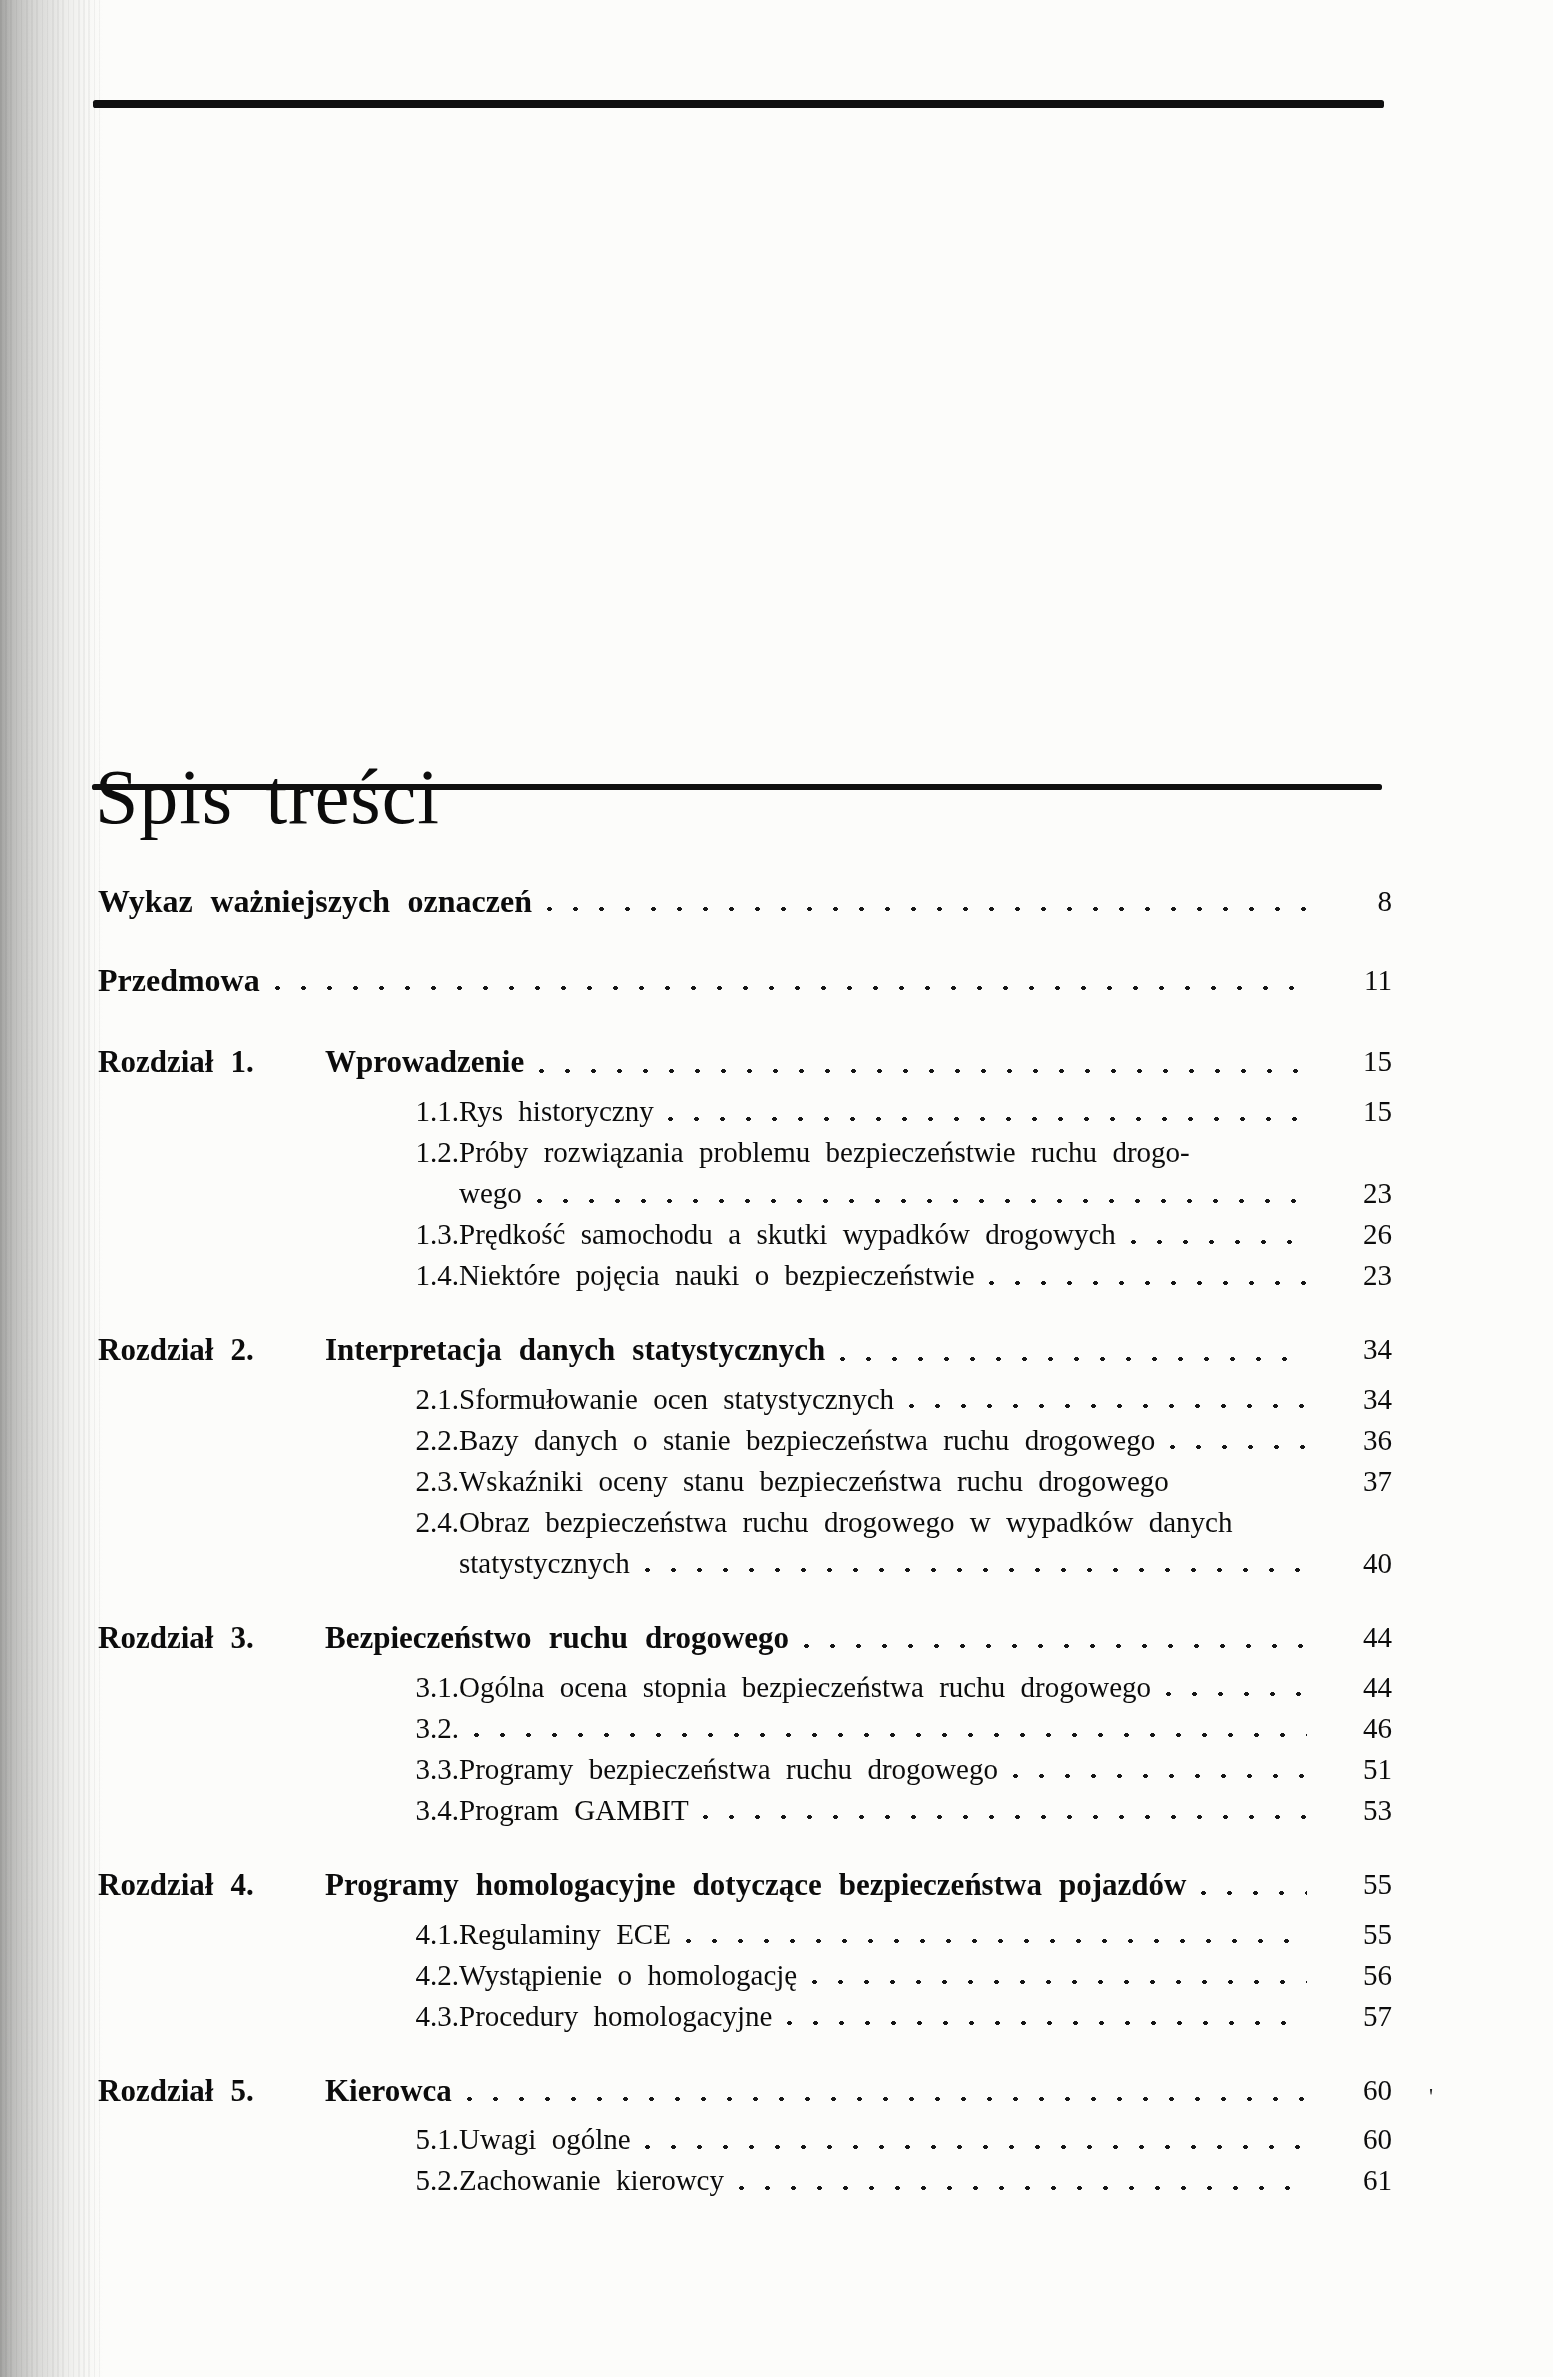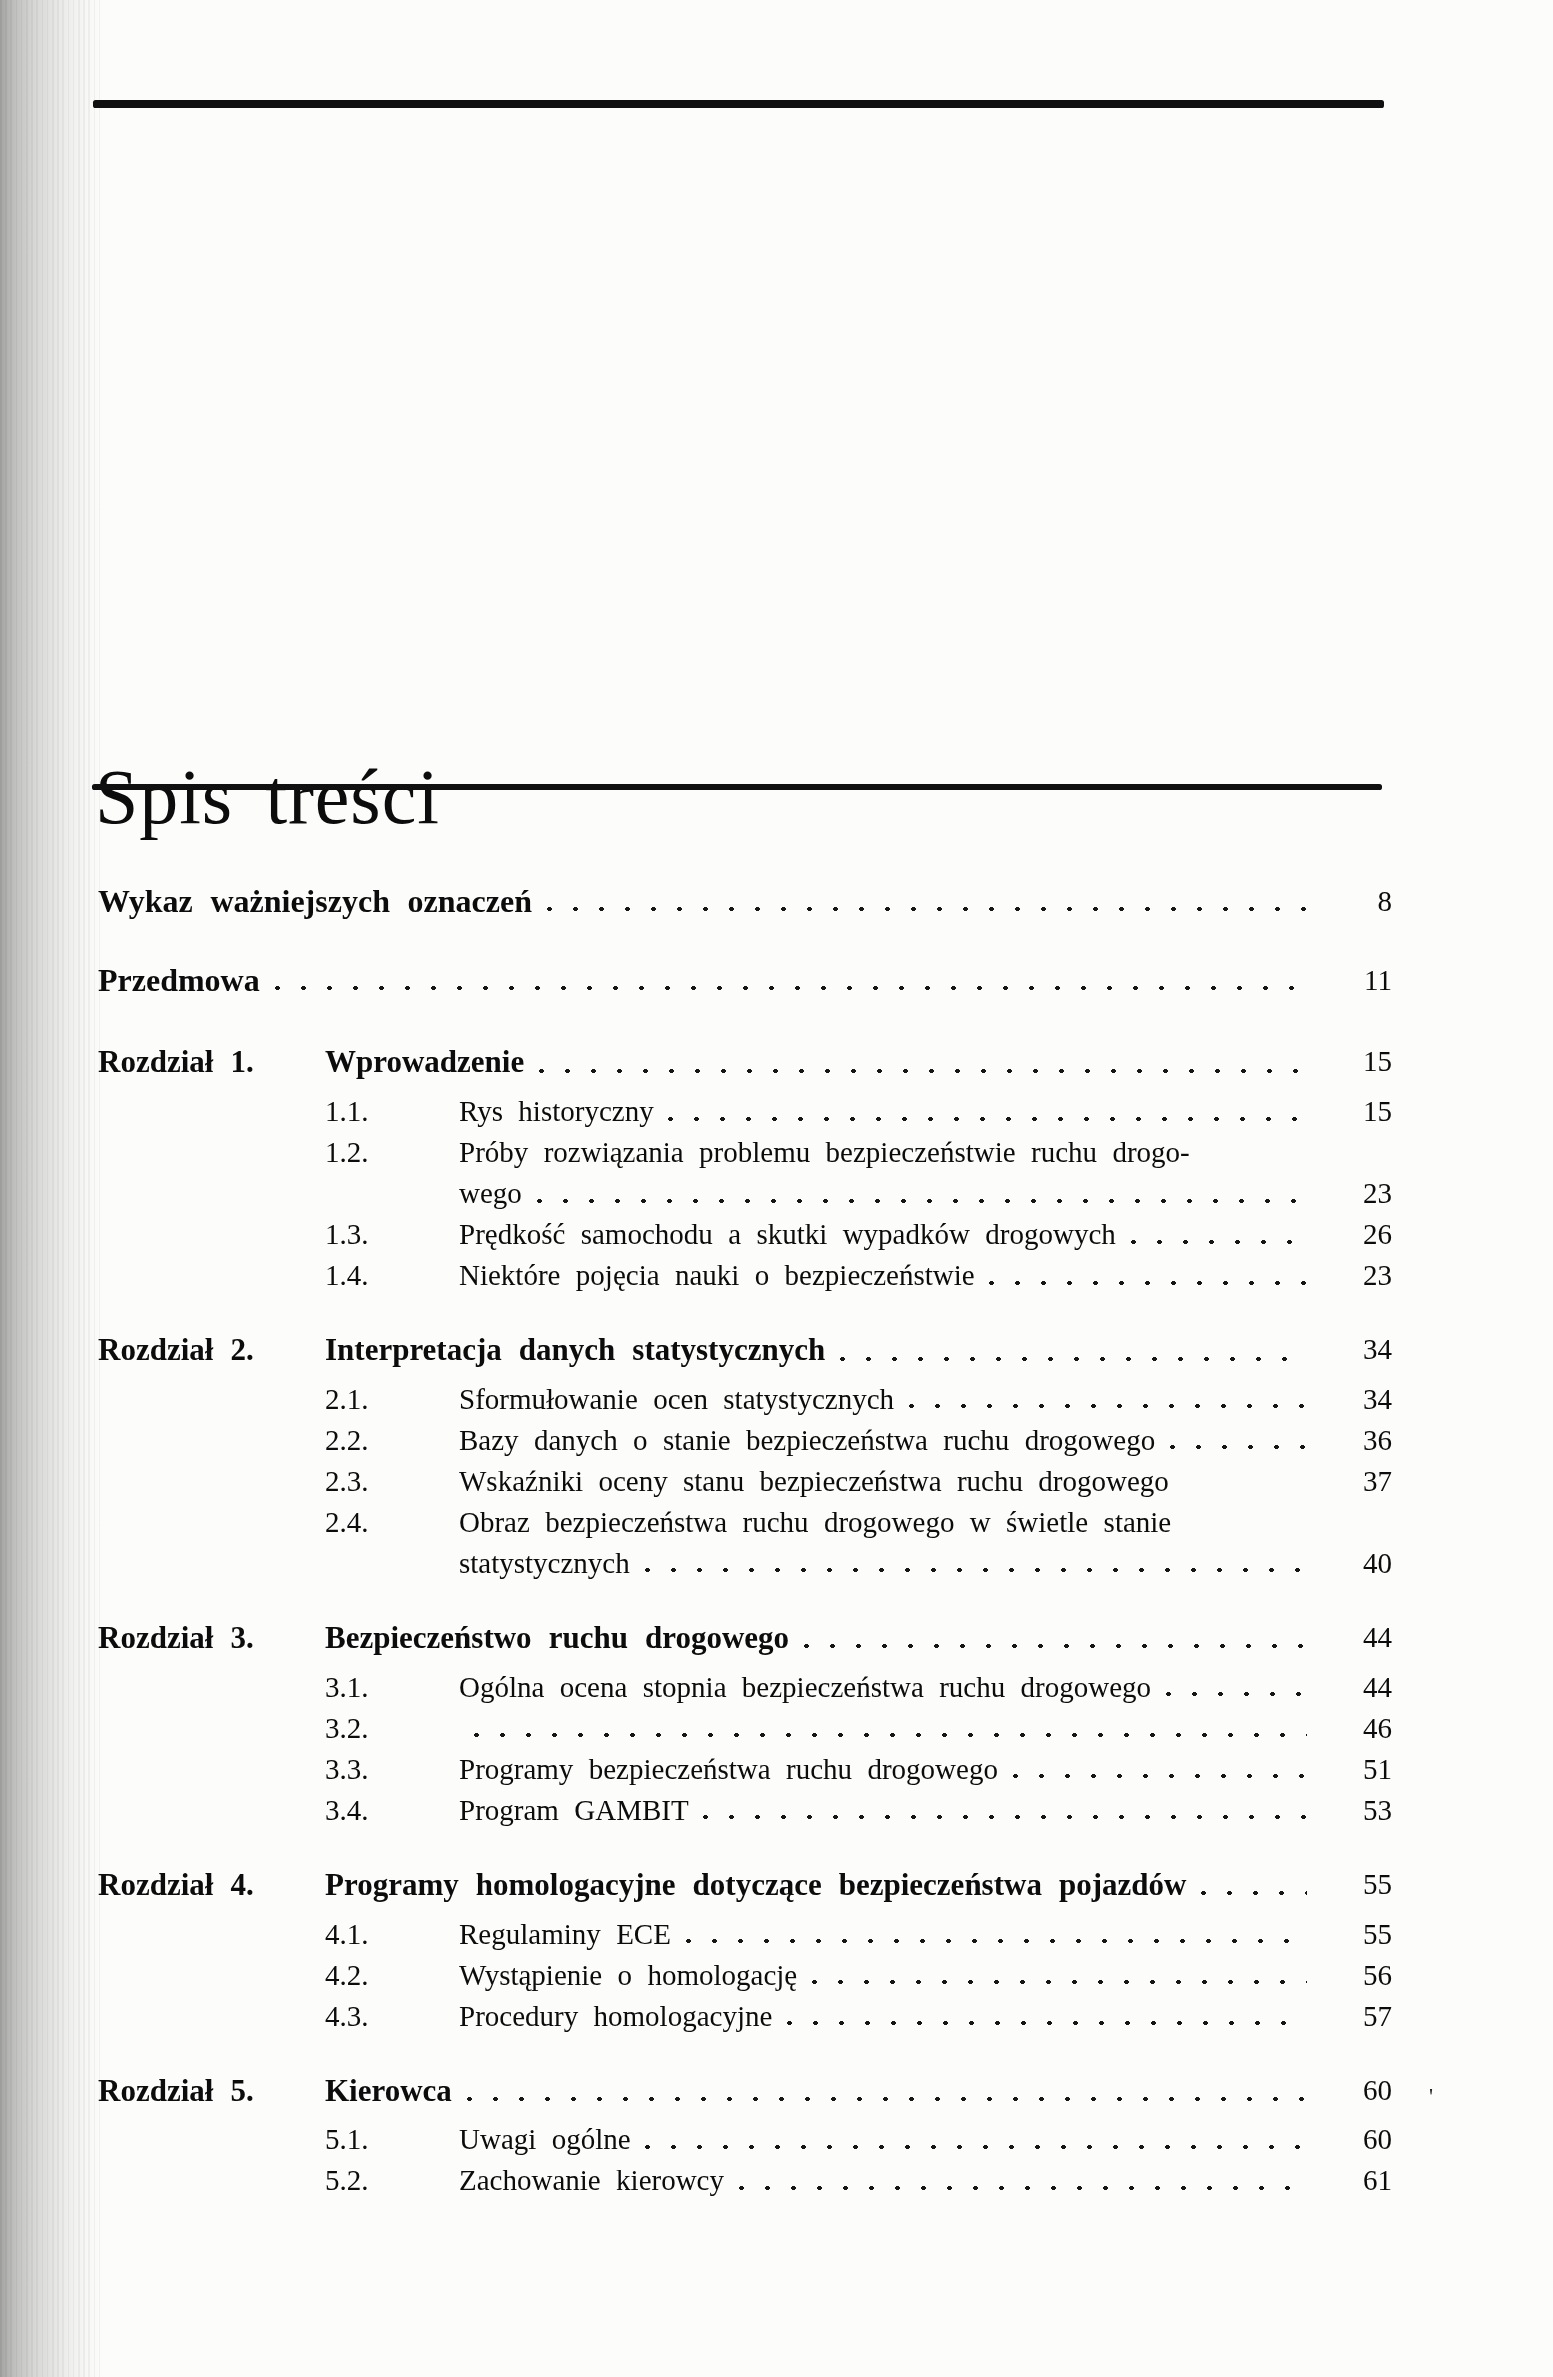--- a/index.html
+++ b/index.html
@@ -23,21 +23,21 @@
     position:absolute;left:95px;top:703px;
     font-size:78px;line-height:83px;font-weight:400;letter-spacing:0.9px;word-spacing:12px;
     white-space:nowrap;
   }
   .toc{position:absolute;left:98px;right:161px;top:881px;font-family:Liberation Serif, serif;}
   .row{
     display:grid;grid-template-columns:227px 134px 1fr 82px;
     position:relative;
   }
   .row .label{grid-column:1;}
-  .row .number{grid-column:2;}
+  .row .number{grid-column:2;text-align:right;}
   .row .text{grid-column:3;display:flex;min-width:0;}
   .row .page{grid-column:4;text-align:right;font-weight:400;font-size:29px;}
   .row .t{white-space:nowrap;flex:0 0 auto;}
   .row .leader{
     flex:1 1 auto;min-width:8.6px;align-self:flex-end;height:6px;
     margin:0 3.4px 10.3px 13.8px;
     background-image:radial-gradient(circle 2.3px at 3.4px 3px,#161616 97%,rgba(0,0,0,0) 100%);
     background-size:26px 6px;background-repeat:repeat-x;background-position:left center;
   }
   .nodots .leader{background:none;}
@@ -164,21 +164,21 @@
     <span class="text">
       <span class="t">Wskaźniki oceny stanu bezpieczeństwa ruchu drogowego</span>
       <span class="leader"></span>
     </span>
     <span class="page">37</span>
   </div>
     <div class="row row-sub nodots">
 
     <span class="number">2.4.</span>
     <span class="text">
-      <span class="t">Obraz bezpieczeństwa ruchu drogowego w świetle stanie</span>
+      <span class="t">Obraz bezpieczeństwa ruchu drogowego w wypadków danych</span>
       <span class="leader"></span>
     </span>
     <span class="page"></span>
   </div>
     <div class="row row-cont">
 
     <span class="text">
       <span class="t">statystycznych</span>
       <span class="leader"></span>
     </span>

